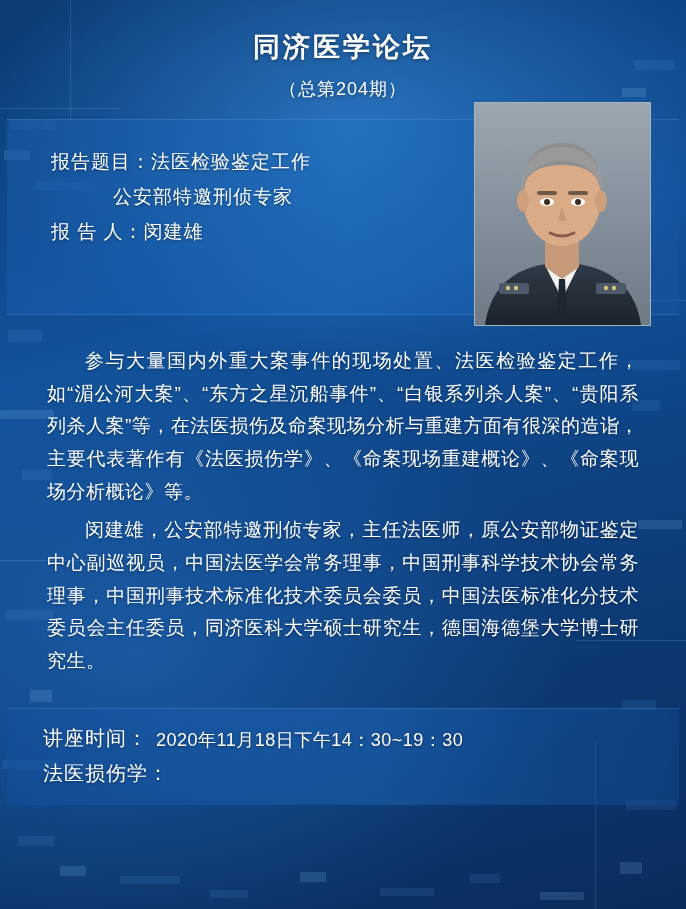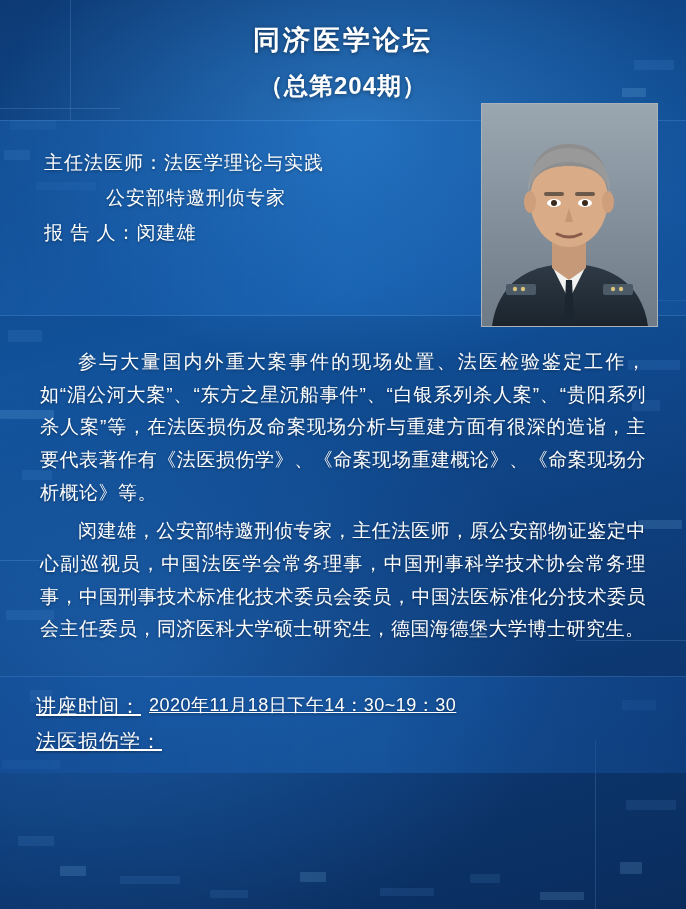--- a/index.html
+++ b/index.html
@@ -43,39 +43,39 @@
   .vline {
     position: absolute;
     width: 1px;
     background: rgba(150, 205, 255, 0.16);
     pointer-events: none;
   }
 
   .content {
     position: relative;
     z-index: 5;
-    padding: 0;
+    padding: 7px;
   }
 
   
   .header {
     text-align: center;
     padding-top: 22px;
   }
   .title {
     color: #ffffff;
     font-size: 27px;
     font-weight: bold;
     letter-spacing: 3px;
     text-shadow: 0 1px 4px rgba(0,0,0,0.45);
   }
   .subtitle {
     color: #ffffff;
-    font-size: 24px;
-    font-weight: bold;
+    font-size: 18px;
+    font-weight: normal;
     margin-top: 12px;
     letter-spacing: 1px;
     text-shadow: 0 1px 4px rgba(0,0,0,0.4);
   }
 
   
   .info-band {
     position: relative;
     margin: 18px 0 0 0;
     padding: 24px 0 26px 0;
@@ -132,25 +132,24 @@
 
   
   .footer {
     margin: 14px 0 0 0;
     padding: 12px 0 14px 0;
     background: linear-gradient(90deg, rgba(20,80,158,0.55) 0%, rgba(28,105,190,0.45) 55%, rgba(18,72,145,0.5) 100%);
     border-top: 1px solid rgba(140,200,255,0.16);
   }
   .footer-row {
     display: flex;
-    align-items: flex-start;
+    align-items: flex-end;
     padding: 4px 0 4px 36px;
     color: #ffffff;
     white-space: nowrap;
-    text-decoration: underline;
   }
   .footer-label {
     font-size: 20px;
     letter-spacing: 1px;
     text-shadow: 0 1px 3px rgba(0,0,0,0.4);
   }
   .footer-value {
     font-size: 18px;
     letter-spacing: 0.5px;
     padding-left: 8px;
@@ -199,21 +198,21 @@
 
   <div class="content">
 
     <div class="header">
       <div class="title">同济医学论坛</div>
       <div class="subtitle">（总第204期）</div>
     </div>
 
     <div class="info-band">
       <div class="info-lines">
-        <div class="info-line">主任法医师：法医学理论与实践</div>
+        <div class="info-line">报告题目：法医检验鉴定工作</div>
         <div class="info-line indent">公安部特邀刑侦专家</div>
         <div class="info-line">报 告 人：闵建雄</div>
       </div>
 
       <div class="photo">
         <svg viewBox="0 0 175 222" preserveAspectRatio="none">
           <defs>
             <linearGradient id="bgGrad" x1="0" y1="0" x2="0" y2="1">
               <stop offset="0%" stop-color="#9aa6b0"></stop>
               <stop offset="100%" stop-color="#6e7b87"></stop>

